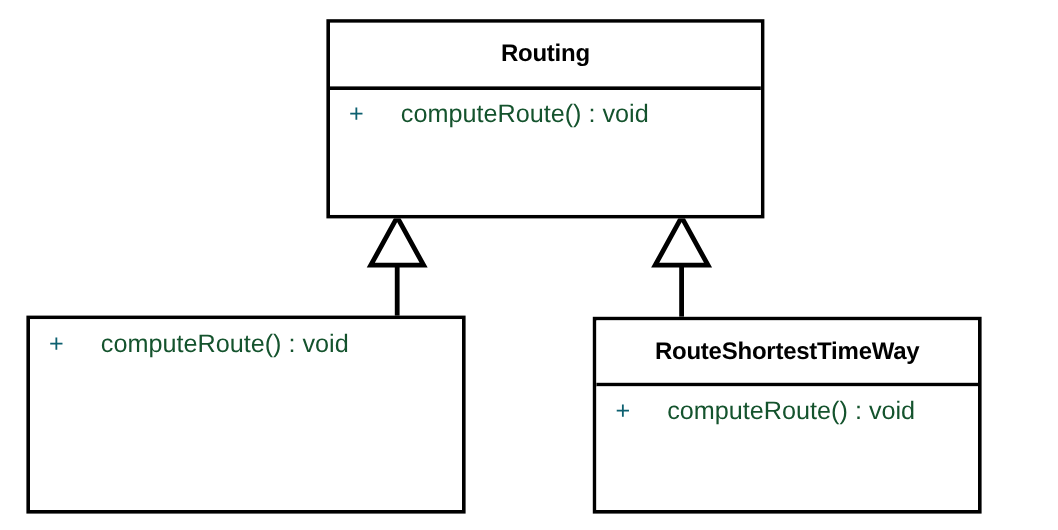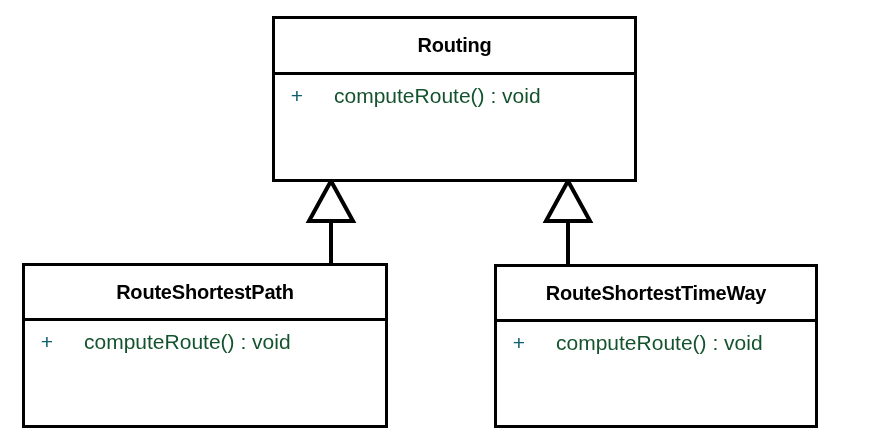--- a/index.html
+++ b/index.html
@@ -143,23 +143,20 @@
     </div>
     <div class="uml-members-compartment">
       <div class="uml-member-row">
         <span class="uml-visibility">+</span>
         <span class="uml-member-signature">computeRoute() : void</span>
       </div>
     </div>
   </div>
 
   <div class="uml-class" id="class-route-shortest-path">
-    <div class="uml-name-compartment">
-      <span class="uml-class-name">RouteShortestPath</span>
-    </div>
     <div class="uml-members-compartment">
       <div class="uml-member-row">
         <span class="uml-visibility">+</span>
         <span class="uml-member-signature">computeRoute() : void</span>
       </div>
     </div>
   </div>
 
   <div class="uml-class" id="class-route-shortest-time-way">
     <div class="uml-name-compartment">

